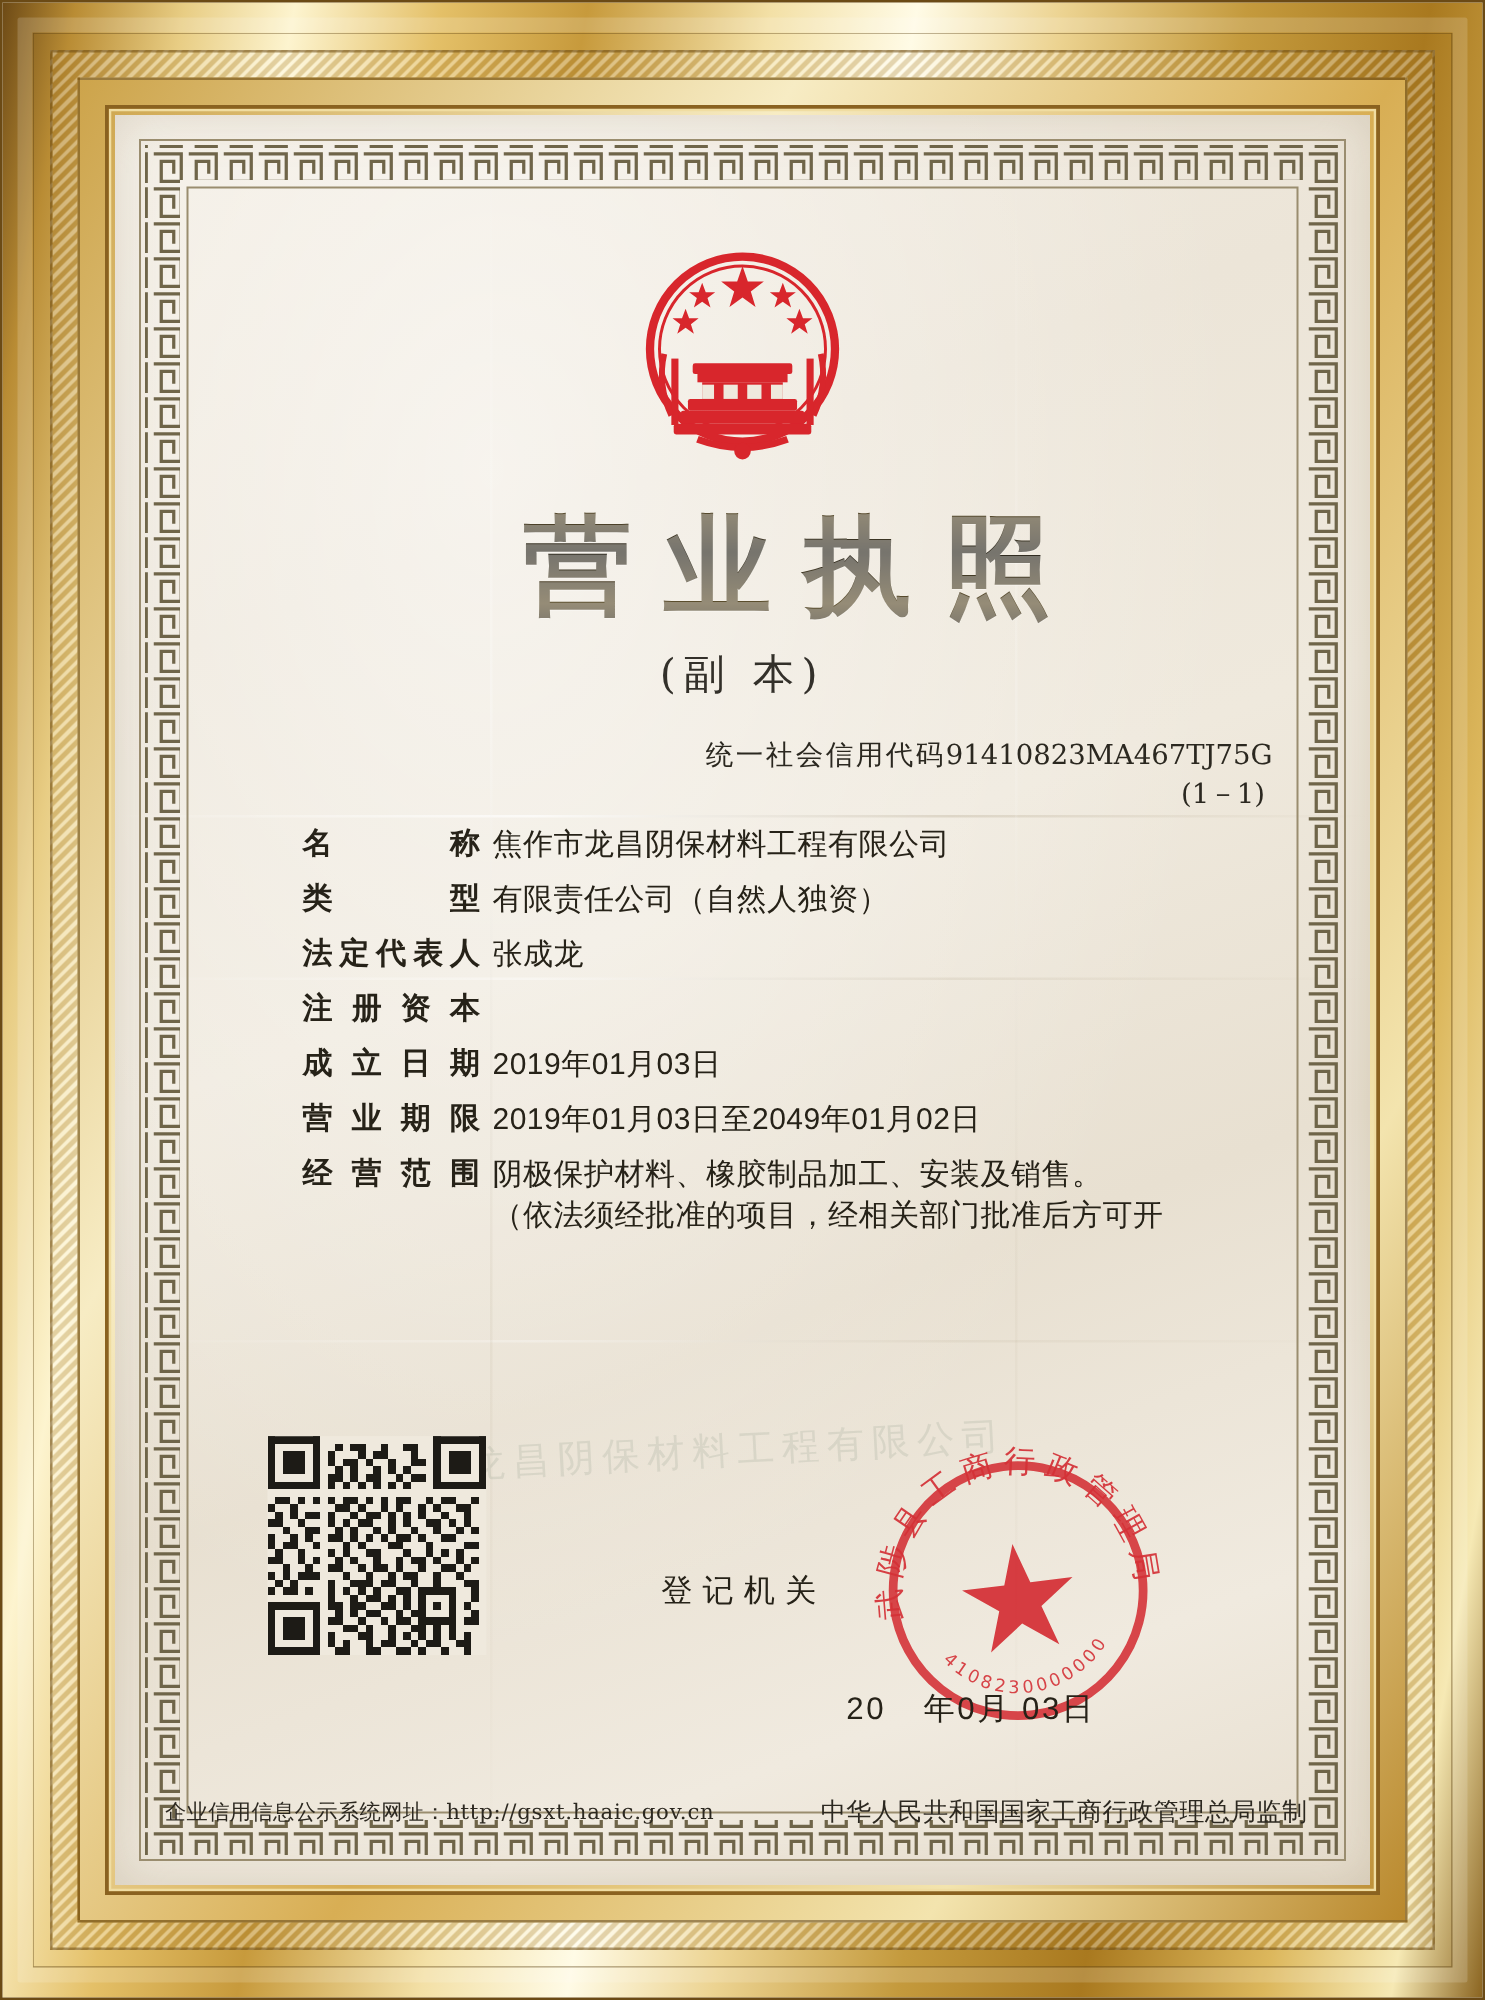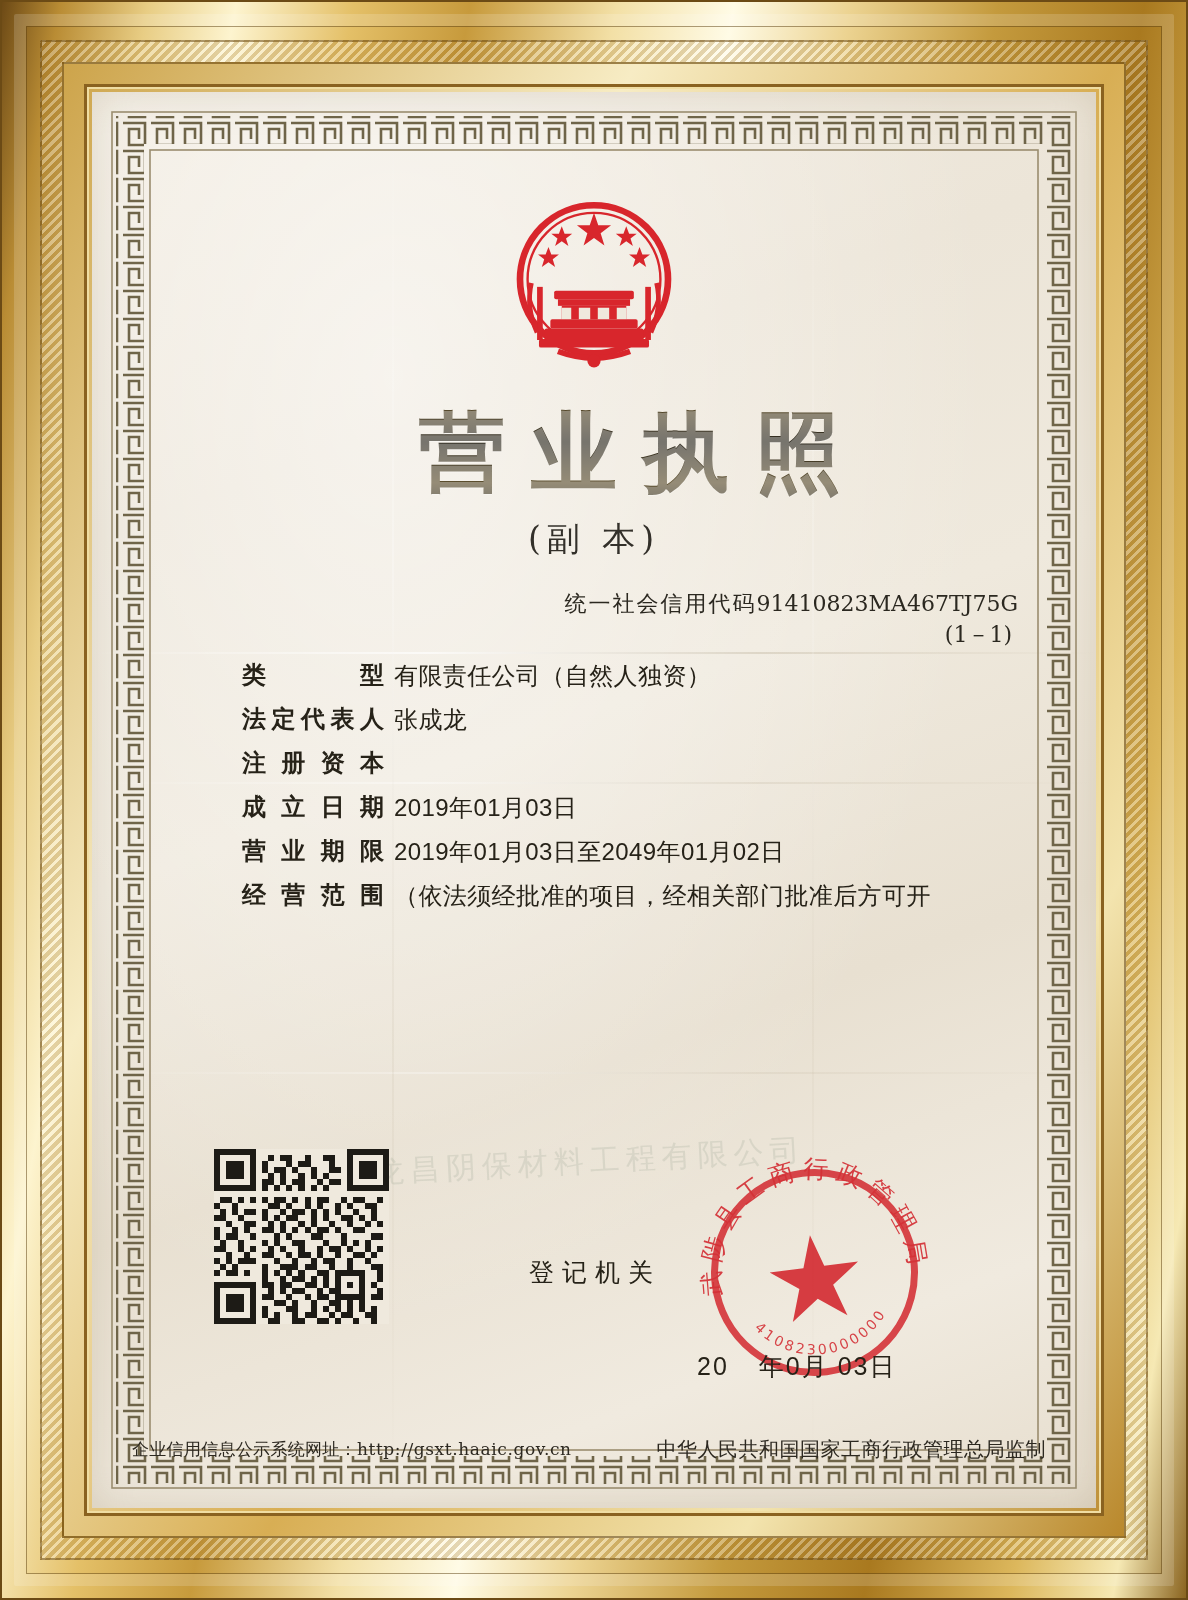--- a/index.html
+++ b/index.html
@@ -221,21 +221,21 @@
     position: absolute;
     left: 437px;
     top: 1164px;
     font-size: 25px;
     font-weight: 400;
     letter-spacing: 8px;
     color: #262218;
   }
   .date-line {
     position: absolute;
-    left: 605px;
+    left: 585px;
     top: 1258px;
     font-size: 25px;
     color: #262218;
     letter-spacing: 2px;
   }
   .date-line .dgap { display:inline-block; width: 30px; }
 
   .seal {
     position: absolute;
     left: 600px;
@@ -361,20 +361,26 @@
     <div class="title">营业执照</div>
     <div class="subtitle">(副 本)</div>
 
     <div class="credit-line">
       <span class="lbl">统一社会信用代码</span><span class="code">91410823MA467TJ75G</span>
     </div>
     <div class="credit-sub">(1－1)</div>
 
     <div class="fields">
 
+      <div class="field-row">
+        <div class="field-label">名称</div>
+        <div class="field-value">
+          <span class="vline">焦作市龙昌阴保材料工程有限公司</span>
+        </div>
+      </div>
 
       <div class="field-row">
         <div class="field-label">类型</div>
         <div class="field-value">
           <span class="vline">有限责任公司（自然人独资）</span>
         </div>
       </div>
 
 
       <div class="field-row">
@@ -398,20 +404,21 @@
       <div class="field-row">
         <div class="field-label">营业期限</div>
         <div class="field-value">
           <span class="vline">2019年01月03日至2049年01月02日</span>
         </div>
       </div>
 
       <div class="field-row">
         <div class="field-label">经营范围</div>
         <div class="field-value">
+          <span class="vline">阴极保护材料、橡胶制品加工、安装及销售。</span>
           <span class="vline">（依法须经批准的项目，经相关部门批准后方可开</span>
         </div>
       </div>
 
     </div>
 
     <div class="watermark">焦作市龙昌阴保材料工程有限公司</div>
 
     <div class="qr">
       <svg width="175" height="175" viewBox="0 0 29 29" shape-rendering="crispEdges">

